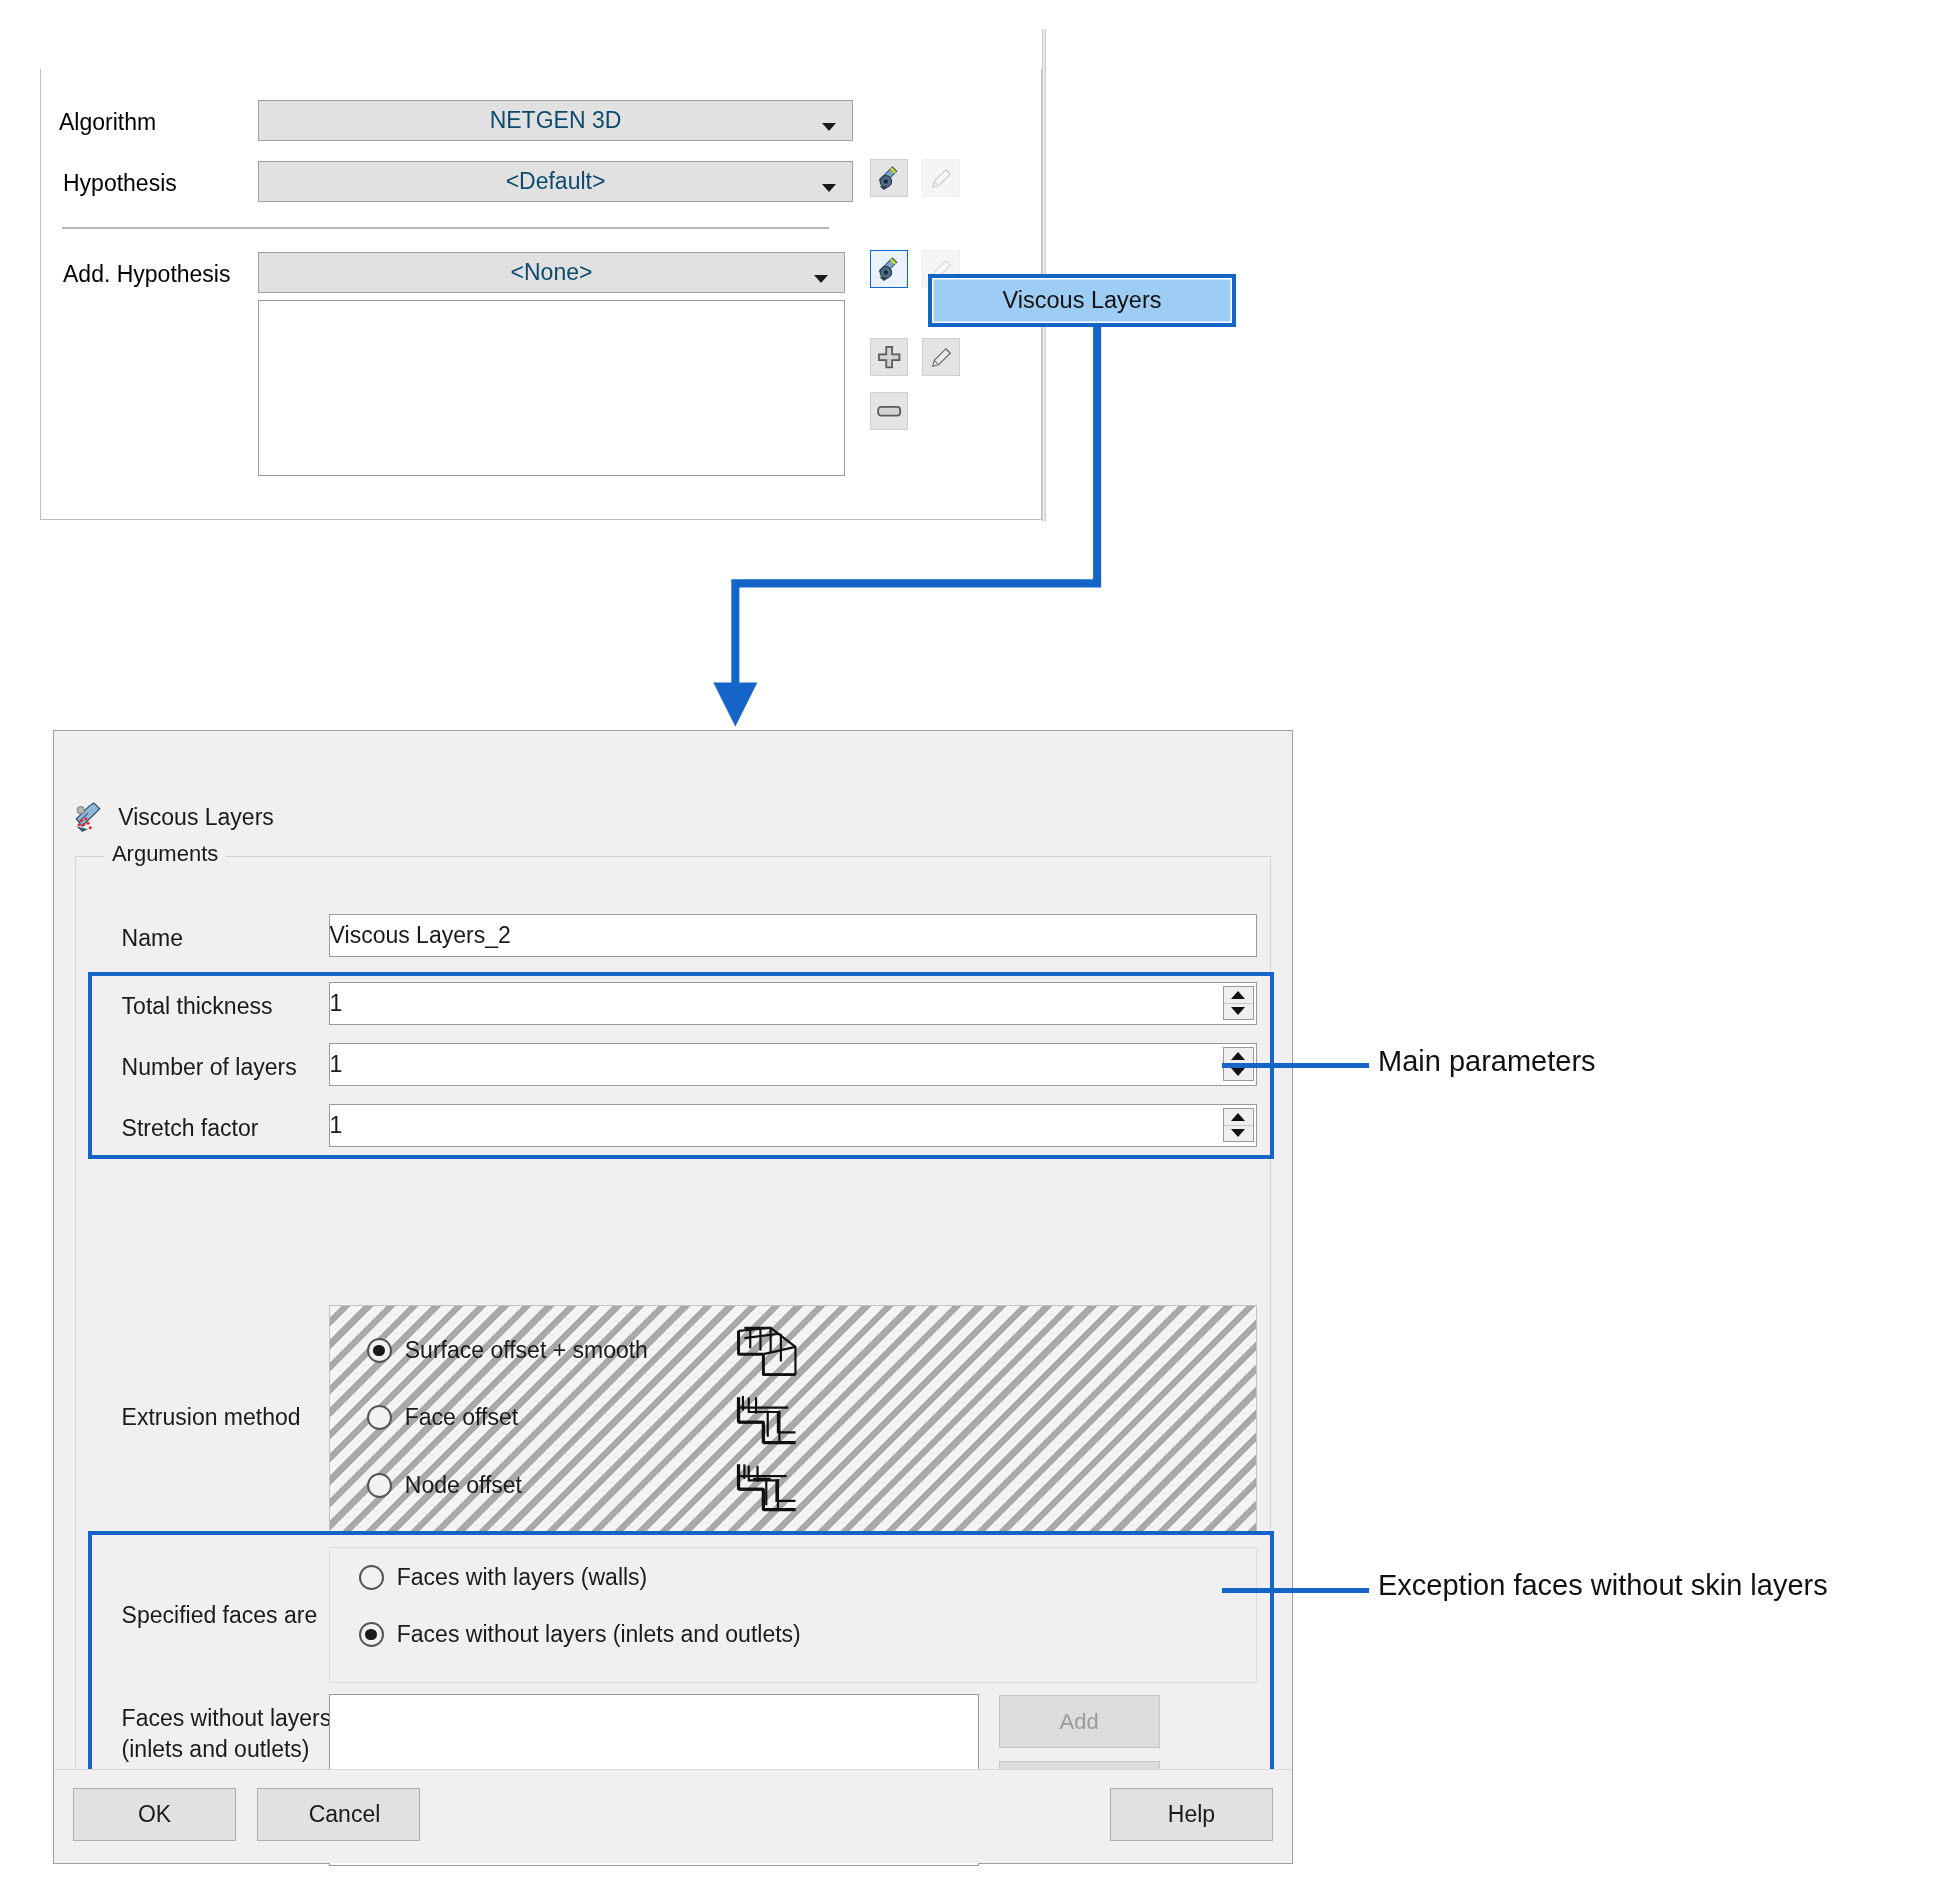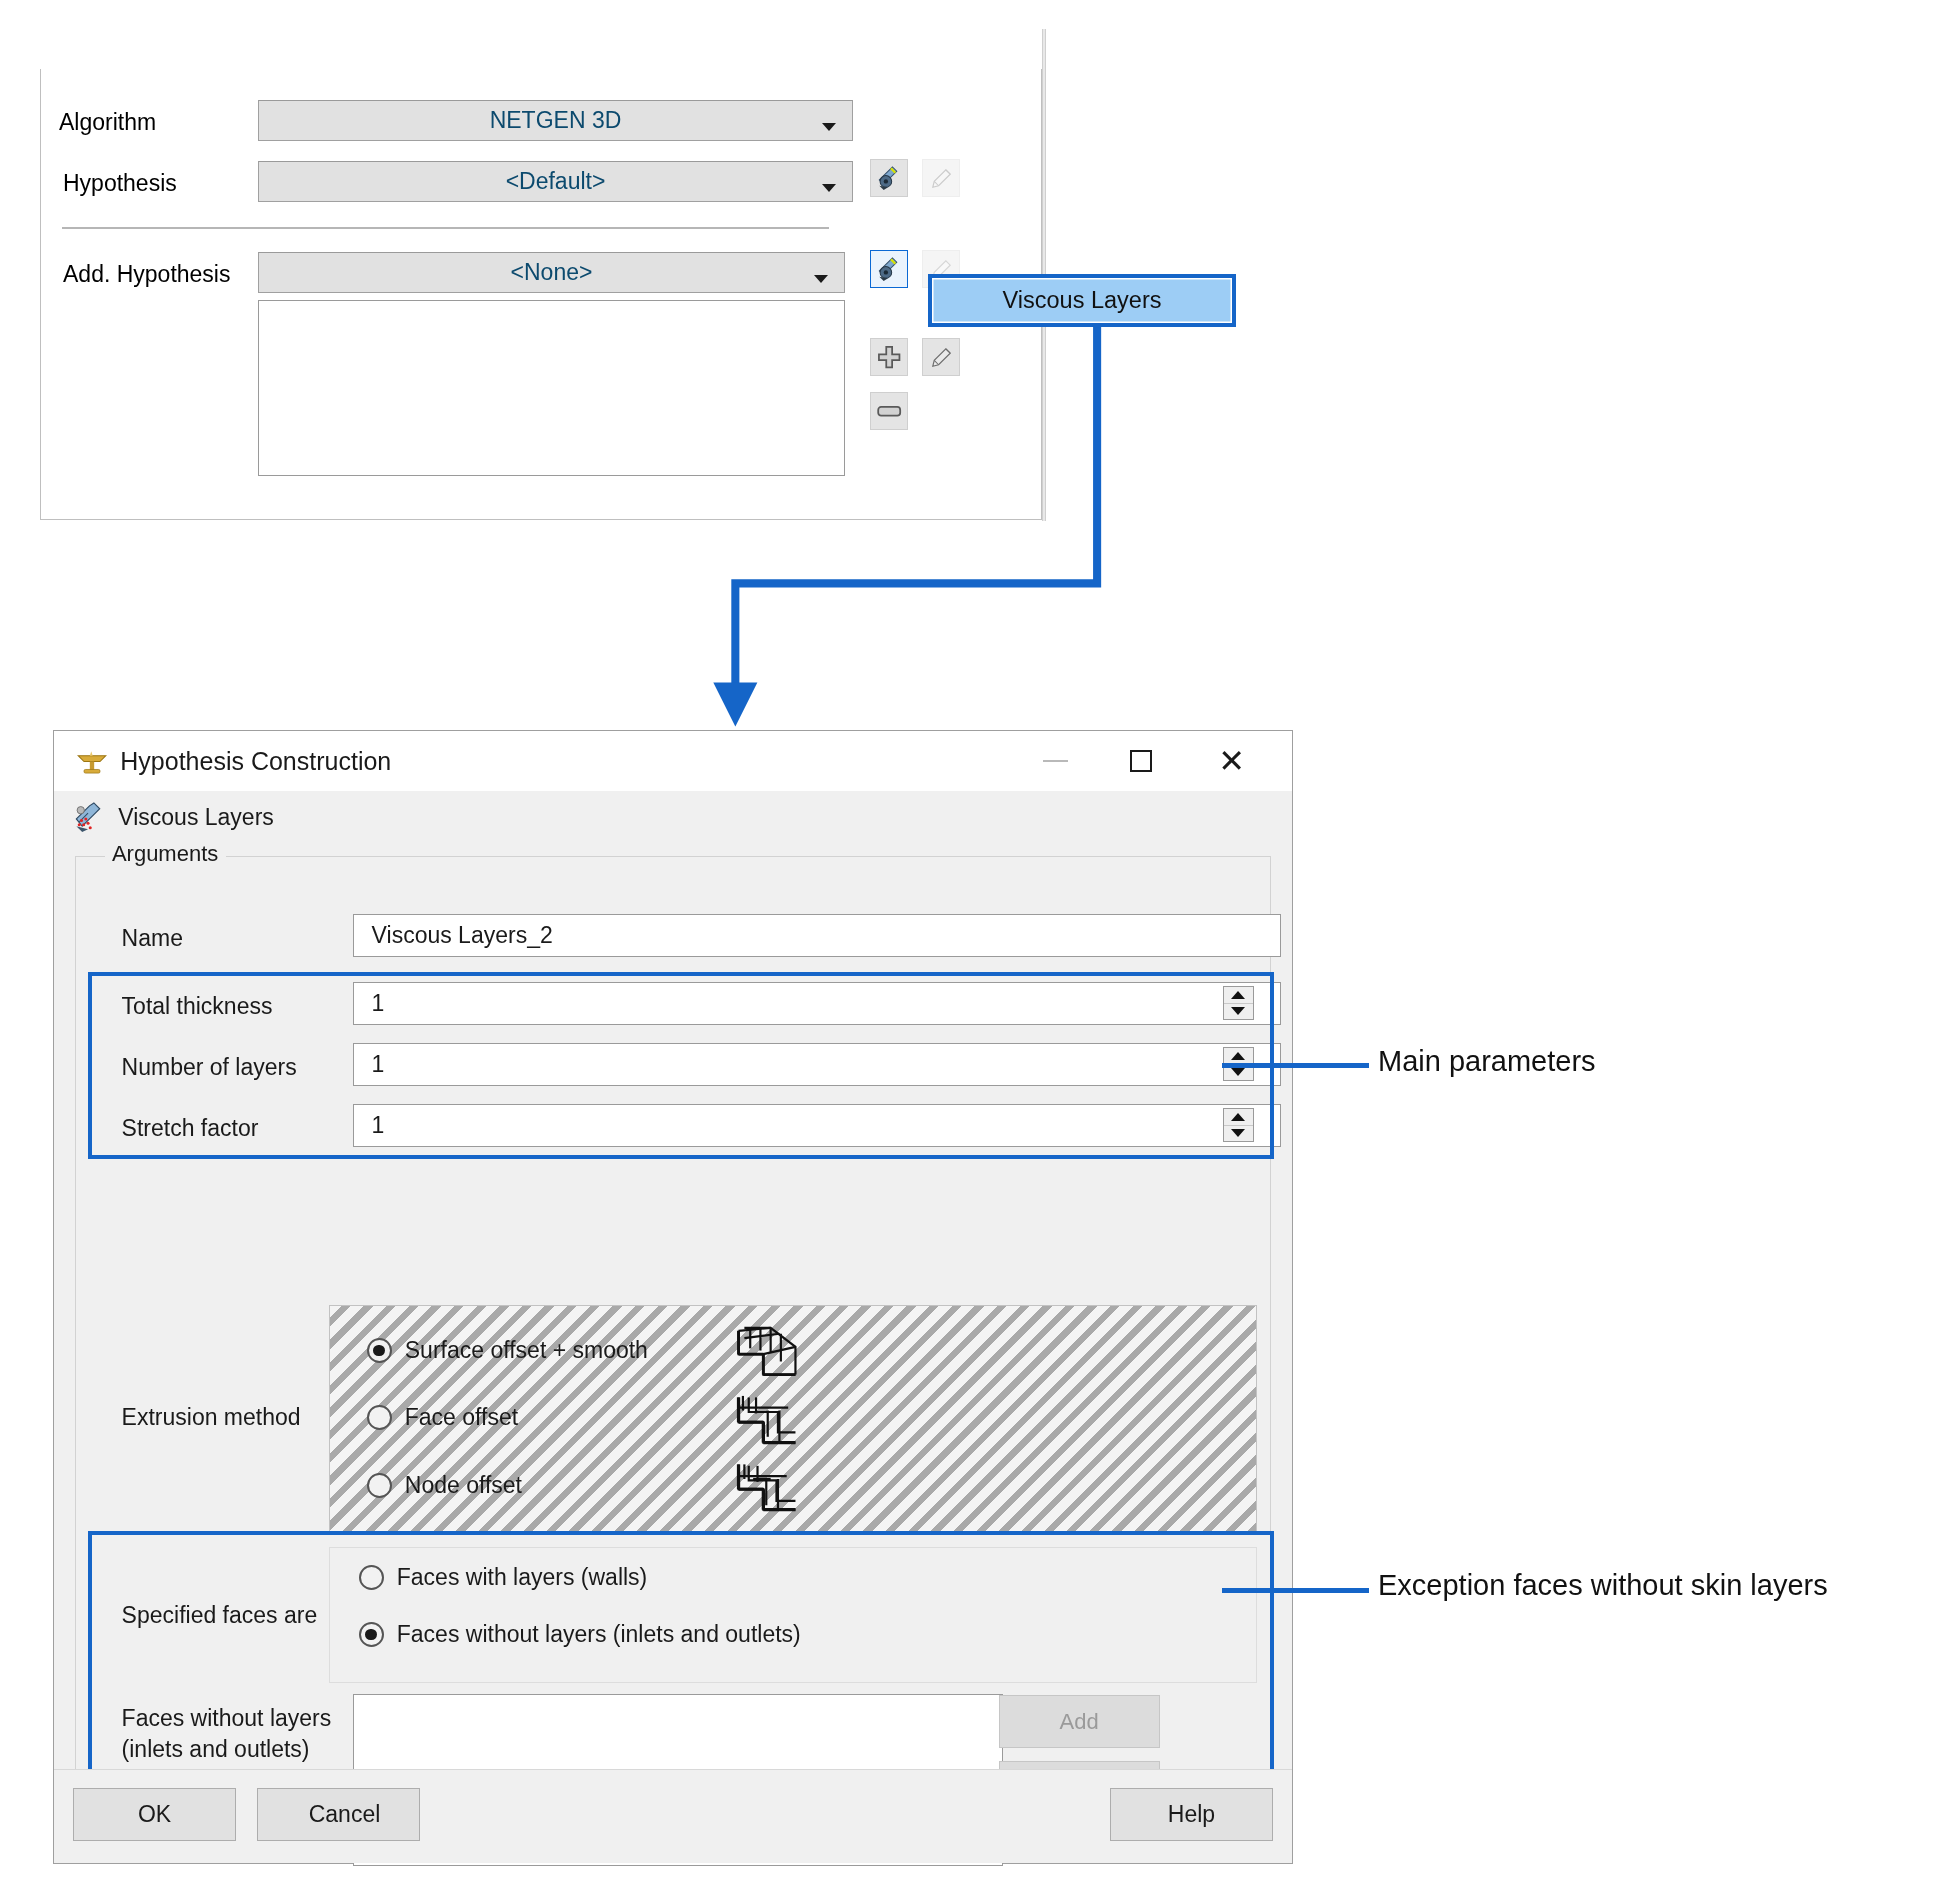--- a/index.html
+++ b/index.html
@@ -159,22 +159,21 @@
 
   .row-label {
     position: absolute; font-size: 23px; color: #1a1a1a; white-space: nowrap;
   }
   .txtfield {
     position: absolute;
     background: #ffffff;
     border: 1.5px solid #9a9a9a;
     display: flex; align-items: center;
     font-size: 23px; color: #1a1a1a;
-    padding-left: 18px;
-    margin-left: 24px;
+    padding-left: 0;
   }
   .spin {
     position: absolute; width: 31px;
     border: 1.5px solid #9a9a9a;
     background: #efefef;
     display: flex; flex-direction: column;
   }
   .spin .sb {
     flex: 1; display: flex; align-items: center; justify-content: center;
     background: #efefef;
@@ -328,39 +327,20 @@
     <span>Viscous Layers</span>
   </div>
 
   <svg id="connector" viewBox="0 0 2664 2592" width="1955" height="1902">
     <path d="M1495 443 L1495 795 L1002 795 L1002 950" fill="none" stroke="#1565c8" stroke-width="11"></path>
     <path d="M1002 990 L972 930 L1032 930 Z" fill="#1565c8"></path>
   </svg>
 
   <div id="dialog">
 
-    <div id="titlebar">
-      <svg id="title-icon" viewBox="0 0 46 40">
-        <path d="M4 12 L42 12 L34 20 L12 20 Z" fill="#d8ab3a" stroke="#9c7612" stroke-width="1.4"></path>
-        <rect x="20" y="20" width="6" height="12" fill="#c79a30"></rect>
-        <rect x="12" y="31" width="22" height="5" rx="2" fill="#d8ab3a" stroke="#9c7612" stroke-width="1"></rect>
-        <path d="M22 6 L24 12 L20 12 Z" fill="#e8c76a"></path>
-      </svg>
-      <div id="title-text">Hypothesis Construction</div>
-
-      <div class="wbtn" style="right:203px;">
-        <span class="min-g"></span>
-      </div>
-      <div class="wbtn" style="right:117px;">
-        <span class="max-g"></span>
-      </div>
-      <div class="wbtn" style="right:26.4px;">
-        <span class="close-g">✕</span>
-      </div>
-    </div>
 
     <div id="hypo-head">
       <svg class="hicon" viewBox="0 0 48 48">
         <path d="M6 26 L16 16 L24 8 L30 4 L38 12 L32 18 L24 26 L14 36 Z" fill="#8fb6d8" stroke="#2f4a63" stroke-width="1.6"></path>
         <path d="M10 30 L22 18" stroke="#2f4a63" stroke-width="1.4"></path>
         <circle cx="12" cy="14" r="5" fill="#b9b9b9" stroke="#6a6a6a" stroke-width="1.2"></circle>
         <g fill="#e02525">
           <circle cx="13" cy="28" r="2.1"></circle>
             <circle cx="19" cy="26" r="2.1"></circle>
           <circle cx="16" cy="34" r="2.1"></circle>

